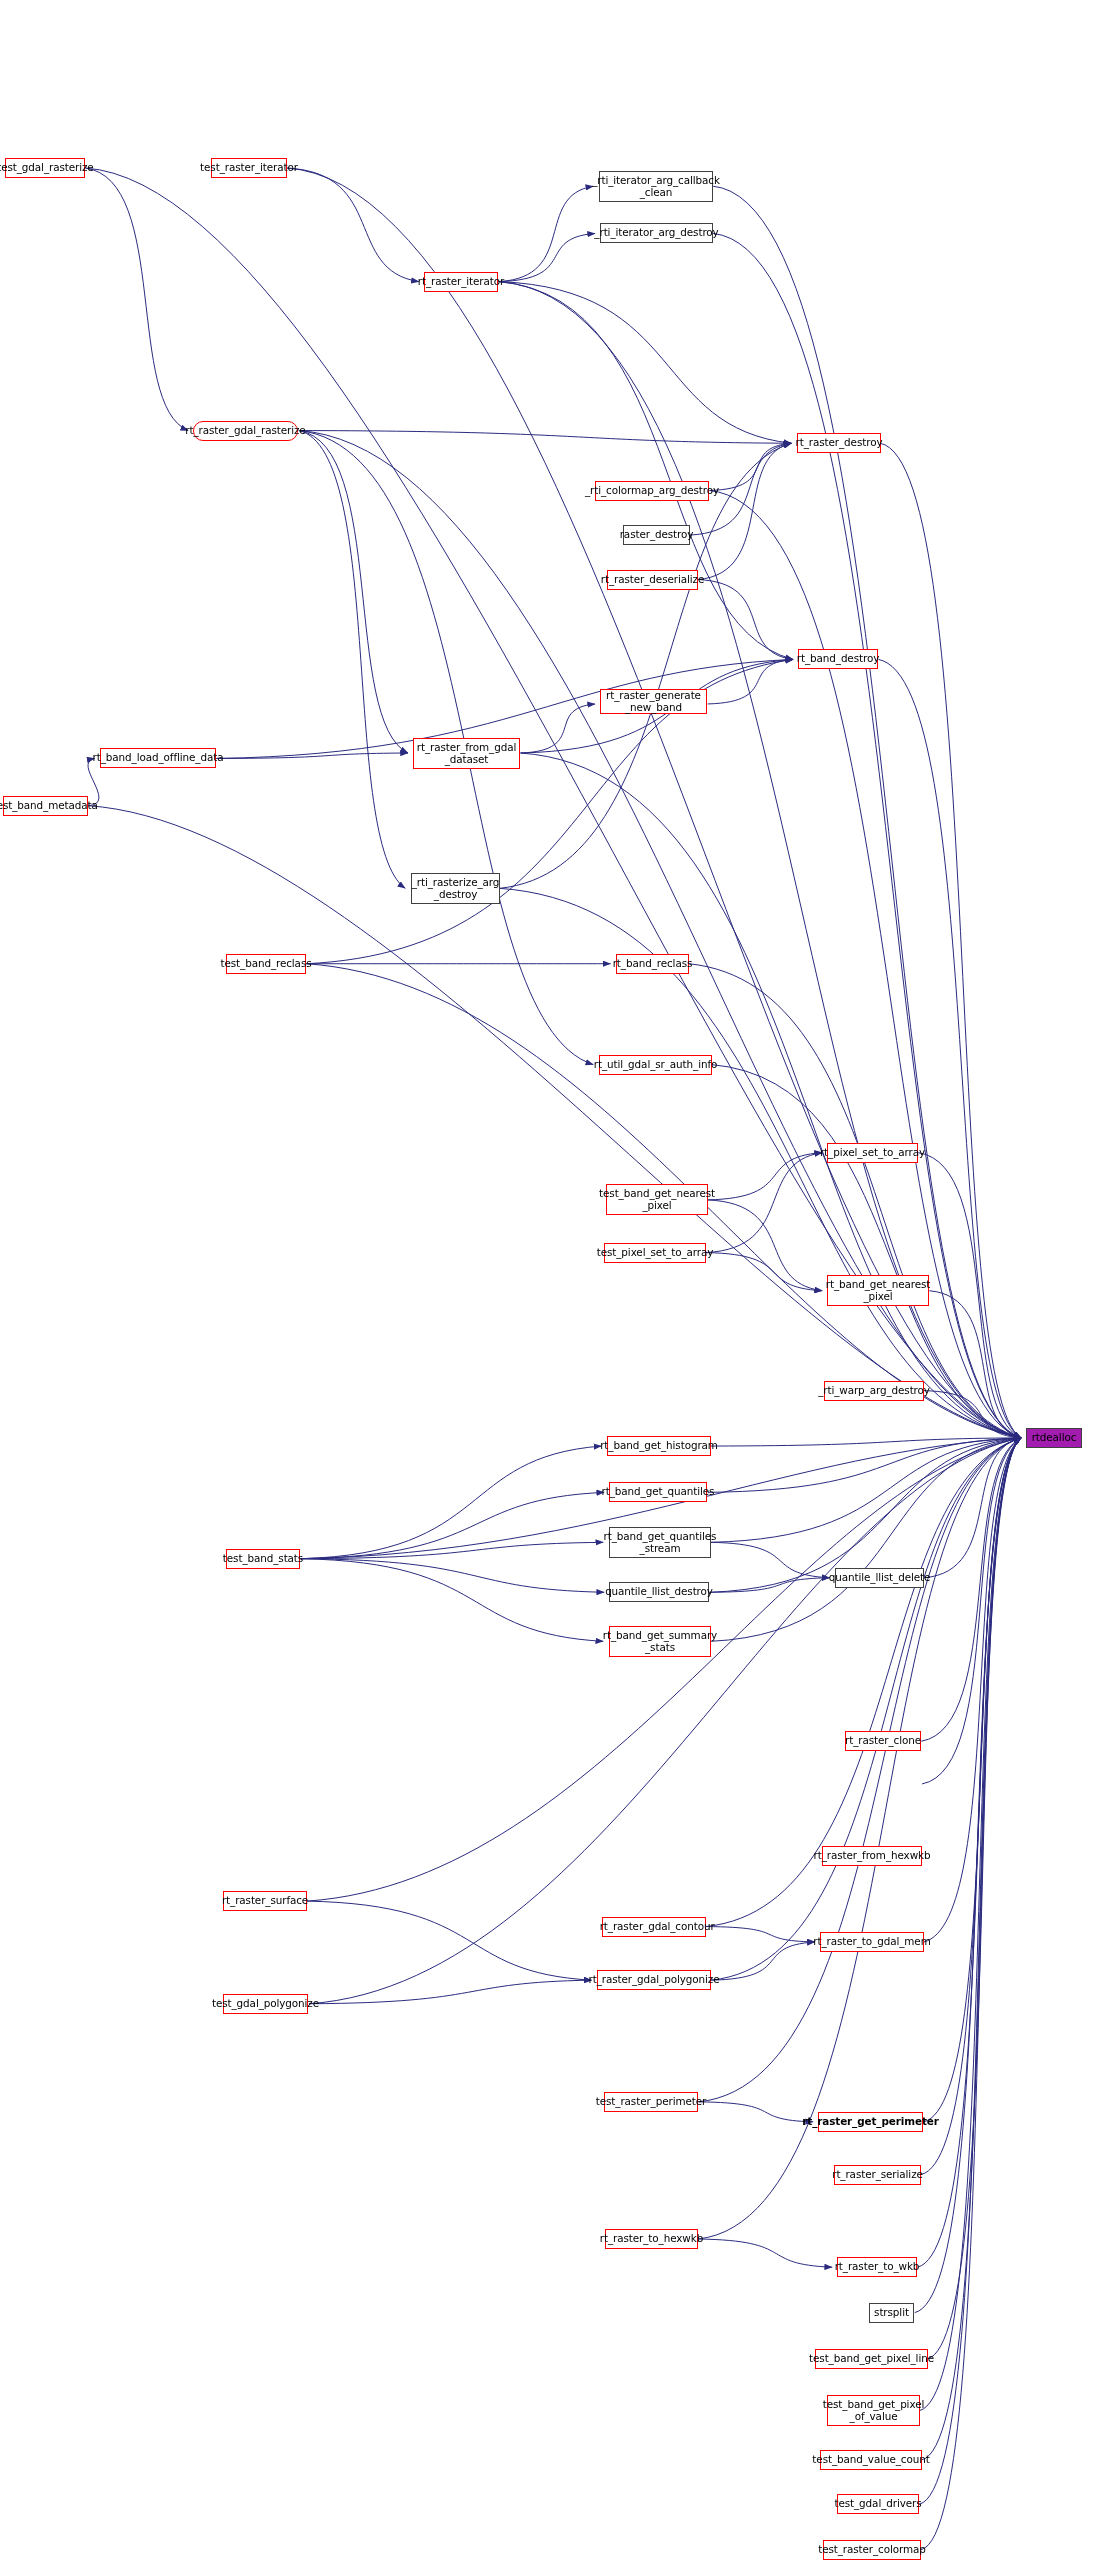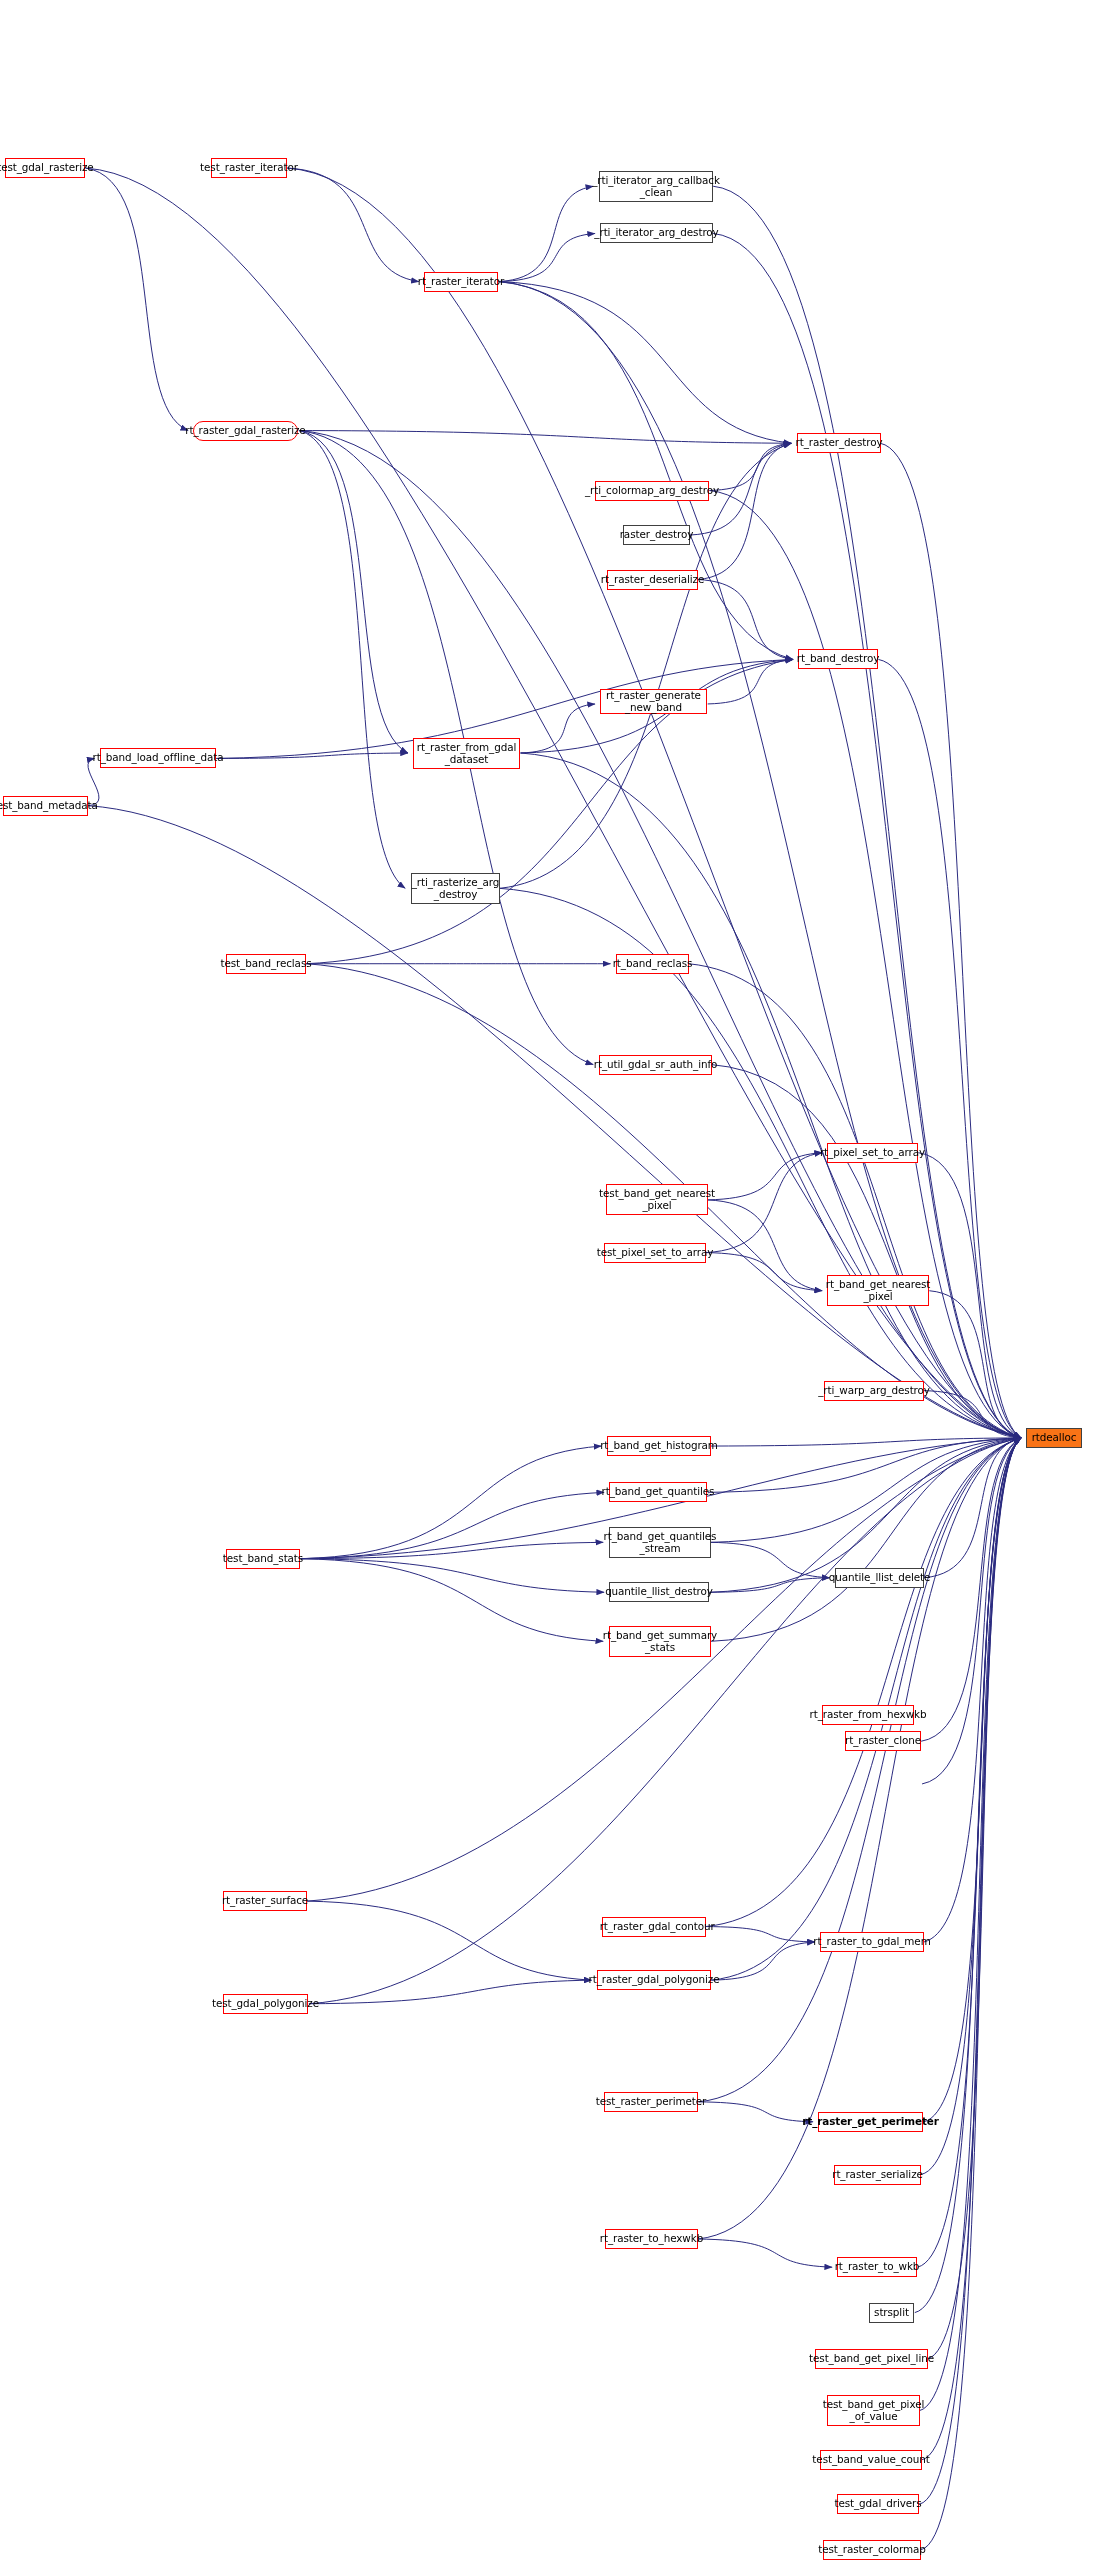--- a/index.html
+++ b/index.html
@@ -45,21 +45,21 @@
     line-height: 11.4px;
     letter-spacing: -0.1px;
     white-space: pre-line;
     padding: 0 1.8px;
   }
   .node.plain {
     border: 0.9px solid #404040;
   }
   .node.current {
     border: 0.9px solid #404040;
-    background: #f97316;
+    background: #a21caf;
     font-weight: normal;
   }
 </style>
 </head>
 <body>
 
 <div id="canvas">
   <svg id="edge-layer" width="1102" height="2576" viewBox="0 0 1213 2836" xmlns="http://www.w3.org/2000/svg">
     <defs>
       <marker id="arrowhead" markerWidth="9" markerHeight="7" refX="8.5" refY="3.5" orient="auto" markerUnits="userSpaceOnUse">
@@ -187,21 +187,21 @@
       <div class="node" style="left: 607px; top: 1436px; width: 104px; height: 20px;">rt_band_get_histogram</div>
       <div class="node" style="left: 609px; top: 1482px; width: 98px; height: 20px;">rt_band_get_quantiles</div>
       <div class="node plain" style="left: 609px; top: 1527px; width: 102px; height: 31px;">rt_band_get_quantiles
 _stream</div>
       <div class="node" style="left: 226px; top: 1549px; width: 74px; height: 20px;">test_band_stats</div>
       <div class="node plain" style="left: 835px; top: 1568px; width: 89px; height: 20px;">quantile_llist_delete</div>
       <div class="node plain" style="left: 609px; top: 1582px; width: 100px; height: 20px;">quantile_llist_destroy</div>
       <div class="node" style="left: 609px; top: 1626px; width: 102px; height: 31px;">rt_band_get_summary
 _stats</div>
       <div class="node" style="left: 845px; top: 1731px; width: 76px; height: 20px;">rt_raster_clone</div>
-      <div class="node" style="left: 822px; top: 1705px; width: 92px; height: 20px;">rt_raster_from_hexwkb</div>
+      <div class="node" style="left: 822px; top: 1846px; width: 100px; height: 20px;">rt_raster_from_hexwkb</div>
       <div class="node" style="left: 223px; top: 1891px; width: 84px; height: 20px;">rt_raster_surface</div>
       <div class="node" style="left: 602px; top: 1917px; width: 104px; height: 20px; padding-left: 8px;">rt_raster_gdal_contour</div>
       <div class="node" style="left: 820px; top: 1932px; width: 104px; height: 20px;">rt_raster_to_gdal_mem</div>
       <div class="node" style="left: 597px; top: 1970px; width: 114px; height: 20px;">rt_raster_gdal_polygonize</div>
       <div class="node" style="left: 223px; top: 1994px; width: 85px; height: 20px;">test_gdal_polygonize</div>
       <div class="node" style="left: 604px; top: 2092px; width: 94px; height: 20px;">test_raster_perimeter</div>
       <div class="node" style="left: 818px; top: 2112px; width: 105px; height: 20px; font-weight: bold;">rt_raster_get_perimeter</div>
       <div class="node" style="left: 834px; top: 2165px; width: 87px; height: 20px;">rt_raster_serialize</div>
       <div class="node" style="left: 605px; top: 2229px; width: 93px; height: 20px;">rt_raster_to_hexwkb</div>
       <div class="node" style="left: 837px; top: 2257px; width: 80px; height: 20px;">rt_raster_to_wkb</div>

